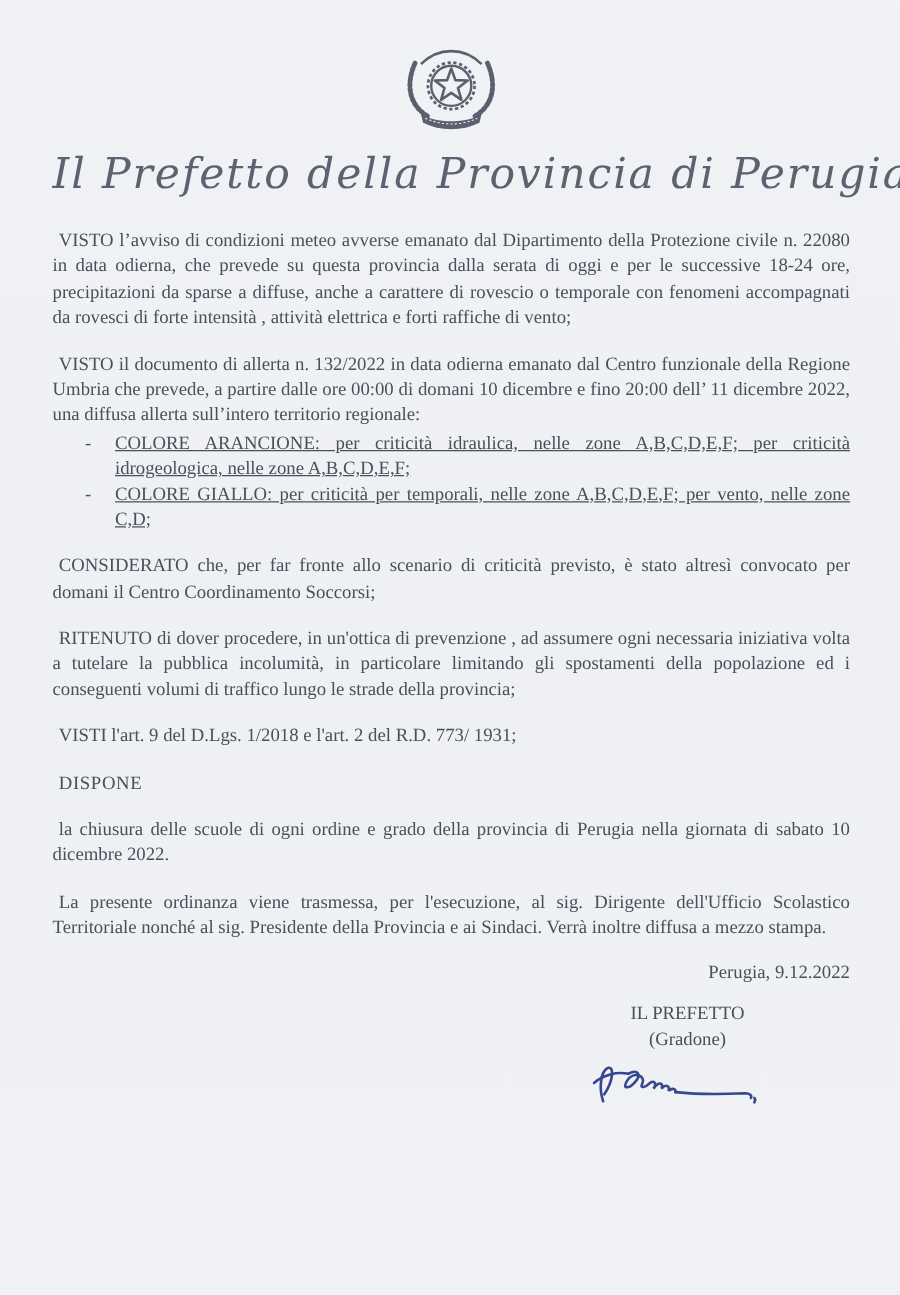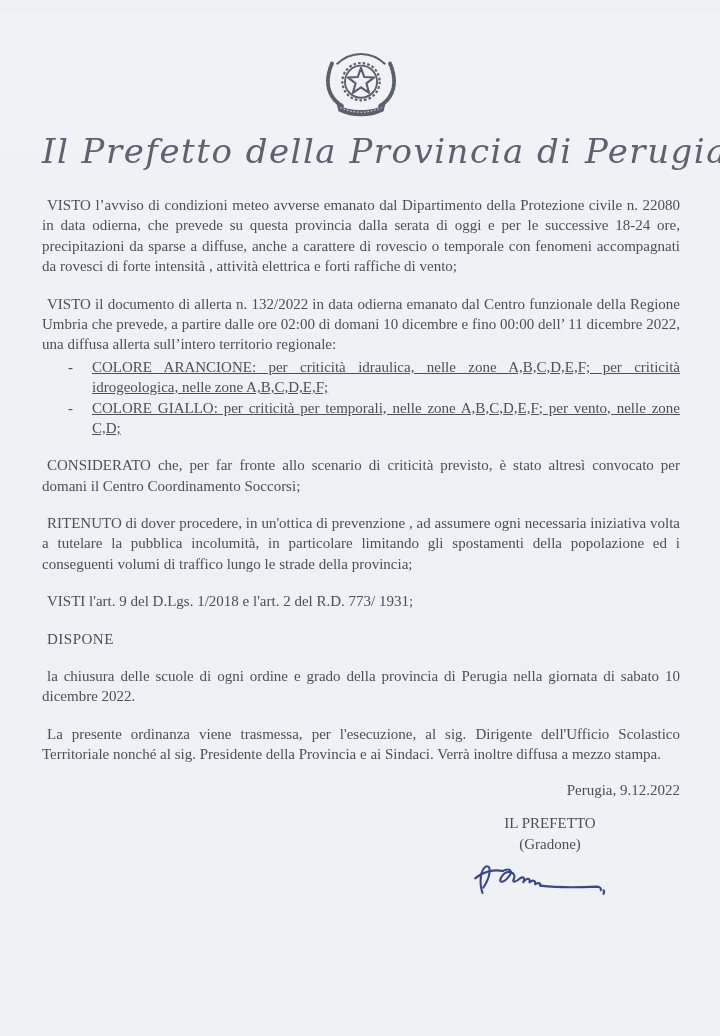--- a/index.html
+++ b/index.html
@@ -10,21 +10,20 @@
     font-family: "Liberation Serif", serif;
     color: #4a4f5c;
     overflow: hidden;
   }
   .page {
     box-sizing: border-box;
     width: 720px;
     height: 869px;
     padding: 34px 40px 0 42px;
     background: linear-gradient(180deg, #f0f2f5 0%, #eef0f3 55%, #eff1f4 100%);
-    margin-top: 13px;
   }
   .emblem-wrap {
     text-align: center;
     margin: 0 0 2px 0;
   }
   .emblem-wrap svg { display: inline-block; }
   .letterhead-title {
     font-family: "DejaVu Serif", serif;
     font-style: italic;
     font-weight: 500;
@@ -109,21 +108,21 @@
 
       <path fill="#5b5f6e" d="M32,66 C46,75 74,75 88,66 L86,74 C70,82 50,82 34,74 Z"></path>
       <path fill="none" stroke="#eff1f4" stroke-width="1" d="M36,70 C52,77 68,77 84,70" stroke-dasharray="2,2"></path>
     </svg>
   </div>
 
   <div class="letterhead-title">Il Prefetto della Provincia di Perugia</div>
 
   <p class="doc">VISTO l’avviso di condizioni meteo avverse emanato dal Dipartimento della Protezione civile n. 22080 in data odierna, che prevede su questa provincia dalla serata di oggi e per le successive 18-24 ore, precipitazioni da sparse a diffuse, anche a carattere di rovescio o temporale con fenomeni accompagnati da rovesci di forte intensità , attività elettrica e forti raffiche di vento;</p>
 
-  <p class="doc tight">VISTO il documento di allerta n. 132/2022 in data odierna emanato dal Centro funzionale della Regione Umbria che prevede, a partire dalle ore 02:00 di domani 10 dicembre e fino 00:00 dell’ 11 dicembre 2022, una diffusa allerta sull’intero territorio regionale:</p>
+  <p class="doc tight">VISTO il documento di allerta n. 132/2022 in data odierna emanato dal Centro funzionale della Regione Umbria che prevede, a partire dalle ore 00:00 di domani 10 dicembre e fino 20:00 dell’ 11 dicembre 2022, una diffusa allerta sull’intero territorio regionale:</p>
 
   <div class="alert-list">
     <div class="alert-item">
       <span class="dash">-</span>
       <span class="item-text">COLORE ARANCIONE: per criticità idraulica, nelle zone A,B,C,D,E,F; per criticità idrogeologica, nelle zone A,B,C,D,E,F;</span>
     </div>
     <div class="alert-item">
       <span class="dash">-</span>
       <span class="item-text">COLORE GIALLO: per criticità per temporali, nelle zone A,B,C,D,E,F; per vento, nelle zone C,D;</span>
     </div>

